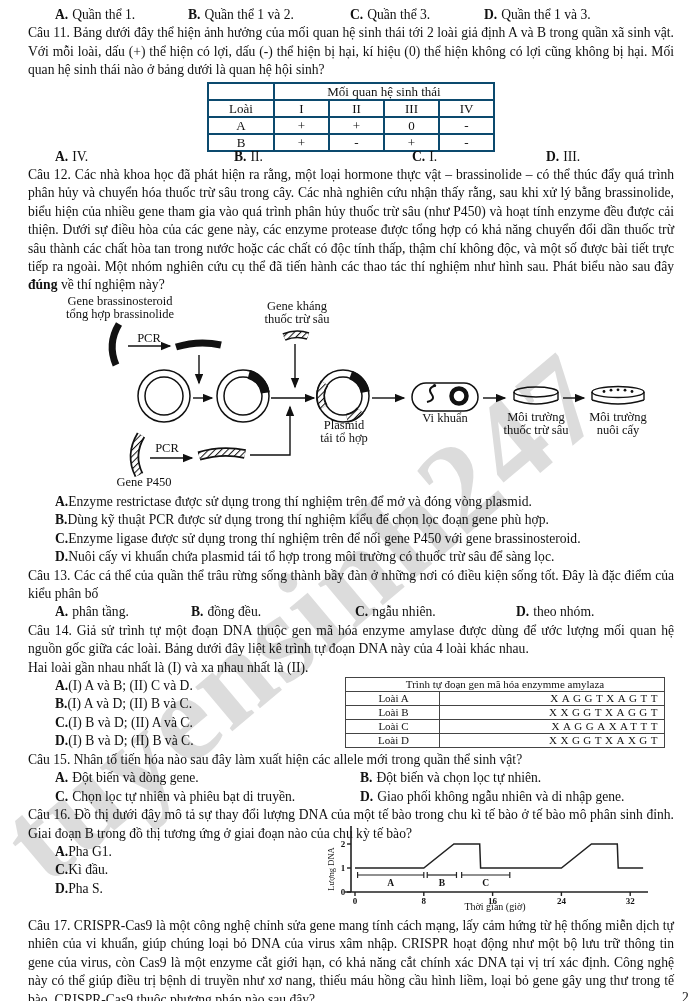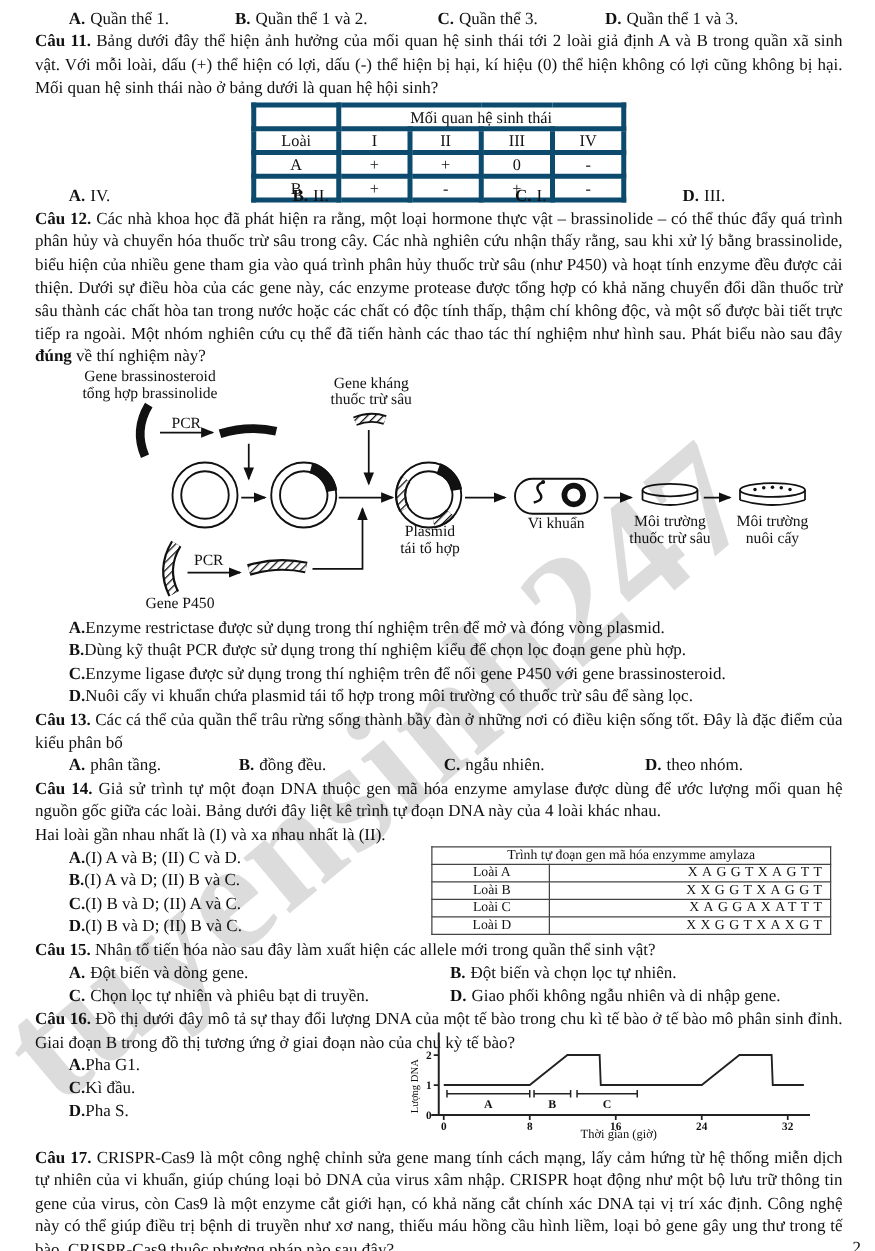--- a/index.html
+++ b/index.html
@@ -9,35 +9,35 @@
     overflow:hidden;
   }
   .watermark{
     position:absolute;left:14px;top:848px;z-index:0;
     transform:rotate(-40deg);transform-origin:0 0;
     font-size:126px;font-weight:bold;letter-spacing:2px;white-space:nowrap;
     color:#9a9a9a;opacity:.34;pointer-events:none;
   }
   .content{position:absolute;left:28px;right:26px;top:6px;z-index:1;}
   .para{margin:0;text-align:justify;}
-  .qnum{font-weight:bold;}
+  .qnum{font-weight:normal;}
   .qnum::after{content:" ";}
   .optrow{display:flex;padding-left:27px;align-items:flex-end;}
   .optrow .opt{flex:0 0 auto;}
   .opt b{margin-right:4px;}
   .optlist{padding-left:27px;}
   .optline{margin:0;}
   .w133{width:133px}.w162{width:162px}.w134{width:134px}
   .w179{width:179px}.w178{width:178px}
   .w136{width:136px}.w164{width:164px}.w161{width:161px}
   .w305{width:305px}
   
   .t1wrap{height:66px;padding-top:2px;}
   table.t1{border-collapse:collapse;margin:0 auto;font-size:13px;line-height:15px;}
-  table.t1 td{border:4px solid #0c4a6e;text-align:center;padding:0 2px;height:15px;}
+  table.t1 td{border:2px solid #0c4a6e;text-align:center;padding:0 2px;height:15px;}
   table.t1 td.c-name{width:60px;}
   table.t1 td.c-v{width:49px;}
   
   .diagram-wrap{position:relative;height:198px;}
   .diagram-wrap svg{position:absolute;left:-28px;top:0;}
   .dg-label{font-size:12.5px;fill:#111;text-anchor:middle;font-family:"Liberation Serif",serif;}
   
   .q14cols{position:relative;height:74px;}
   table.t2{border-collapse:collapse;position:absolute;left:317px;top:0;font-size:11px;line-height:12px;}
   table.t2 td{border:1px solid #444;text-align:center;height:13px;padding:0 3px;}

